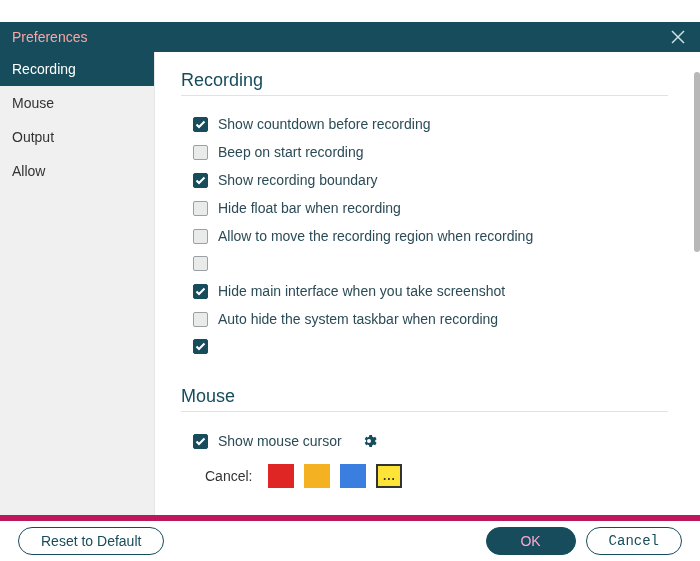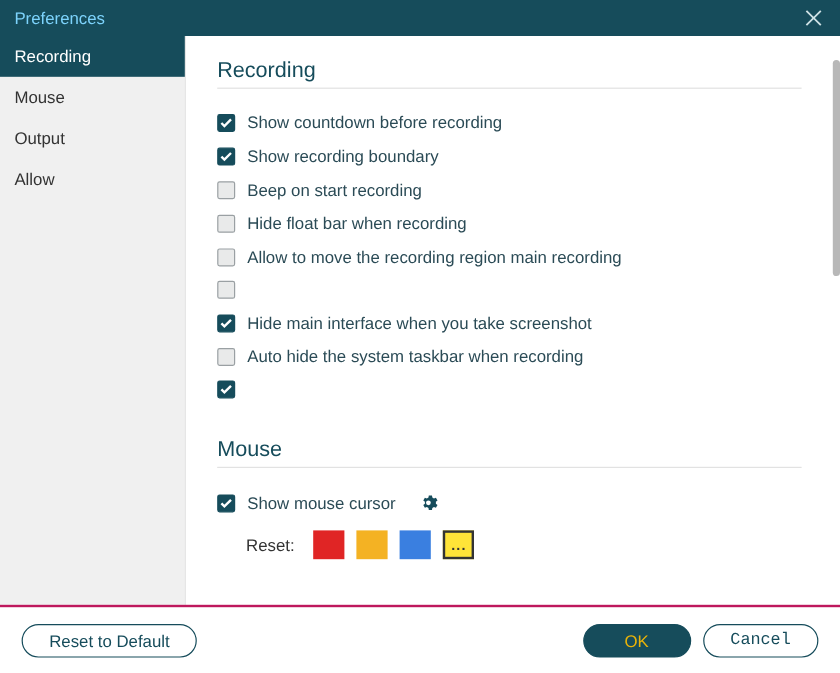--- a/index.html
+++ b/index.html
@@ -10,26 +10,27 @@
     background: #fff;
     width: 700px;
     height: 561px;
     overflow: hidden;
     display: flex;
     flex-direction: column;
   }
   .titlebar {
     height: 30px;
     background: #164c5b;
-    color: #7dd3fc;
+    color: #fca5a5;
     display: flex;
     align-items: center;
     padding: 0 12px;
     font-size: 14px;
     justify-content: space-between;
+    margin-top: 22px;
   }
   .titlebar .title { }
   .titlebar .close {
     width: 20px; height: 20px;
     display: flex; align-items: center; justify-content: center;
     cursor: pointer;
   }
   .titlebar .close svg { stroke: #cfe2e6; }
   .body {
     flex: 1 1 auto;
@@ -86,20 +87,21 @@
     margin-bottom: 14px;
     margin-top: 8px;
   }
   .section-title:first-child { margin-top: 0; }
   .check-row {
     display: flex;
     align-items: center;
     gap: 10px;
     padding: 6px 0;
     color: #2b4b56;
+    margin-left: 12px;
   }
   .checkbox {
     width: 15px; height: 15px;
     border: 1.5px solid #9aa0a3;
     background: #e9eaea;
     border-radius: 2px;
     flex: 0 0 auto;
     display: flex; align-items: center; justify-content: center;
     cursor: pointer;
   }
@@ -127,42 +129,42 @@
     width: 26px; height: 24px;
     cursor: pointer;
   }
   .swatch.more {
     border: 2px solid #333;
     background: #ffe438;
     display: flex; align-items: center; justify-content: center;
     font-size: 12px; font-weight: bold; letter-spacing: 1px;
   }
   .footer {
-    height: 57px;
-    border-top: 2px solid #be185d;
+    height: 46px;
+    border-top: 6px solid #be185d;
     display: flex;
     align-items: center;
     padding: 0 18px;
     gap: 10px;
   }
   .footer .spacer { flex: 1 1 auto; }
   .btn {
     height: 28px;
     border-radius: 14px;
     padding: 0 22px;
     font-size: 14px;
     cursor: pointer;
     display: inline-flex; align-items: center; justify-content: center;
     border: 1.5px solid #164c5b;
     background: #fff;
     color: #164c5b;
   }
   .btn.primary {
     background: #164c5b;
-    color: #eab308;
+    color: #f9a8d4;
     min-width: 90px;
   }
   .btn.reset { min-width: 110px; }
   .btn.cancel { min-width: 90px; font-family: Liberation Mono, monospace; }
 </style>
 </head>
 <body>
 
 <div class="titlebar">
   <span class="title">Preferences</span>
@@ -189,38 +191,38 @@
 
       <div class="check-row">
         <span class="checkbox checked">
             <svg width="11" height="11" viewBox="0 0 11 11">
               <path d="M1.5 5.5 L4 8 L9.5 2.5" stroke="#fff" stroke-width="2" fill="none"></path>
             </svg>
           </span>
         <span class="check-label">Show countdown before recording</span>
       </div>
       <div class="check-row">
+        <span class="checkbox"></span>
+        <span class="check-label">Beep on start recording</span>
+      </div>
+      <div class="check-row">
         <span class="checkbox checked">
             <svg width="11" height="11" viewBox="0 0 11 11">
               <path d="M1.5 5.5 L4 8 L9.5 2.5" stroke="#fff" stroke-width="2" fill="none"></path>
             </svg>
           </span>
         <span class="check-label">Show recording boundary</span>
       </div>
       <div class="check-row">
         <span class="checkbox"></span>
-        <span class="check-label">Beep on start recording</span>
-      </div>
-      <div class="check-row">
-        <span class="checkbox"></span>
         <span class="check-label">Hide float bar when recording</span>
       </div>
       <div class="check-row">
         <span class="checkbox"></span>
-        <span class="check-label">Allow to move the recording region main recording</span>
+        <span class="check-label">Allow to move the recording region when recording</span>
       </div>
       <div class="check-row">
         <span class="checkbox"></span>
       </div>
       <div class="check-row">
         <span class="checkbox checked">
             <svg width="11" height="11" viewBox="0 0 11 11">
               <path d="M1.5 5.5 L4 8 L9.5 2.5" stroke="#fff" stroke-width="2" fill="none"></path>
             </svg>
           </span>
@@ -250,21 +252,21 @@
         <span class="check-label">Show mouse cursor</span>
         <span class="gear-icon">
           <svg width="16" height="16" viewBox="0 0 24 24" fill="#164c5b">
               <path d="M12 8a4 4 0 100 8 4 4 0 000-8zm9.4 4a7.6 7.6 0 00-.1-1.2l2.1-1.6-2-3.5-2.5 1a7.7 7.7 0 00-2-1.2l-.4-2.6h-4l-.4 2.6a7.7 7.7 0 00-2 1.2l-2.5-1-2 3.5 2.1 1.6a7.6 7.6 0 000 2.4l-2.1 1.6 2 3.5 2.5-1a7.7 7.7 0 002 1.2l.4 2.6h4l.4-2.6a7.7 7.7 0 002-1.2l2.5 1 2-3.5-2.1-1.6c.1-.4.1-.8.1-1.2z"></path>
               <circle cx="12" cy="12" r="3" fill="#fff"></circle>
             </svg>
         </span>
       </div>
 
       <div class="color-row">
-        <span class="color-label">Reset:</span>
+        <span class="color-label">Cancel:</span>
         <span class="swatch" style="background:#e02525"></span>
         <span class="swatch" style="background:#f4b223"></span>
         <span class="swatch" style="background:#3a7fe0"></span>
         <span class="swatch more">...</span>
       </div>
 
     </div>
     <div class="scrollbar-fake">
       <div class="scrollbar-thumb"></div>
     </div>

